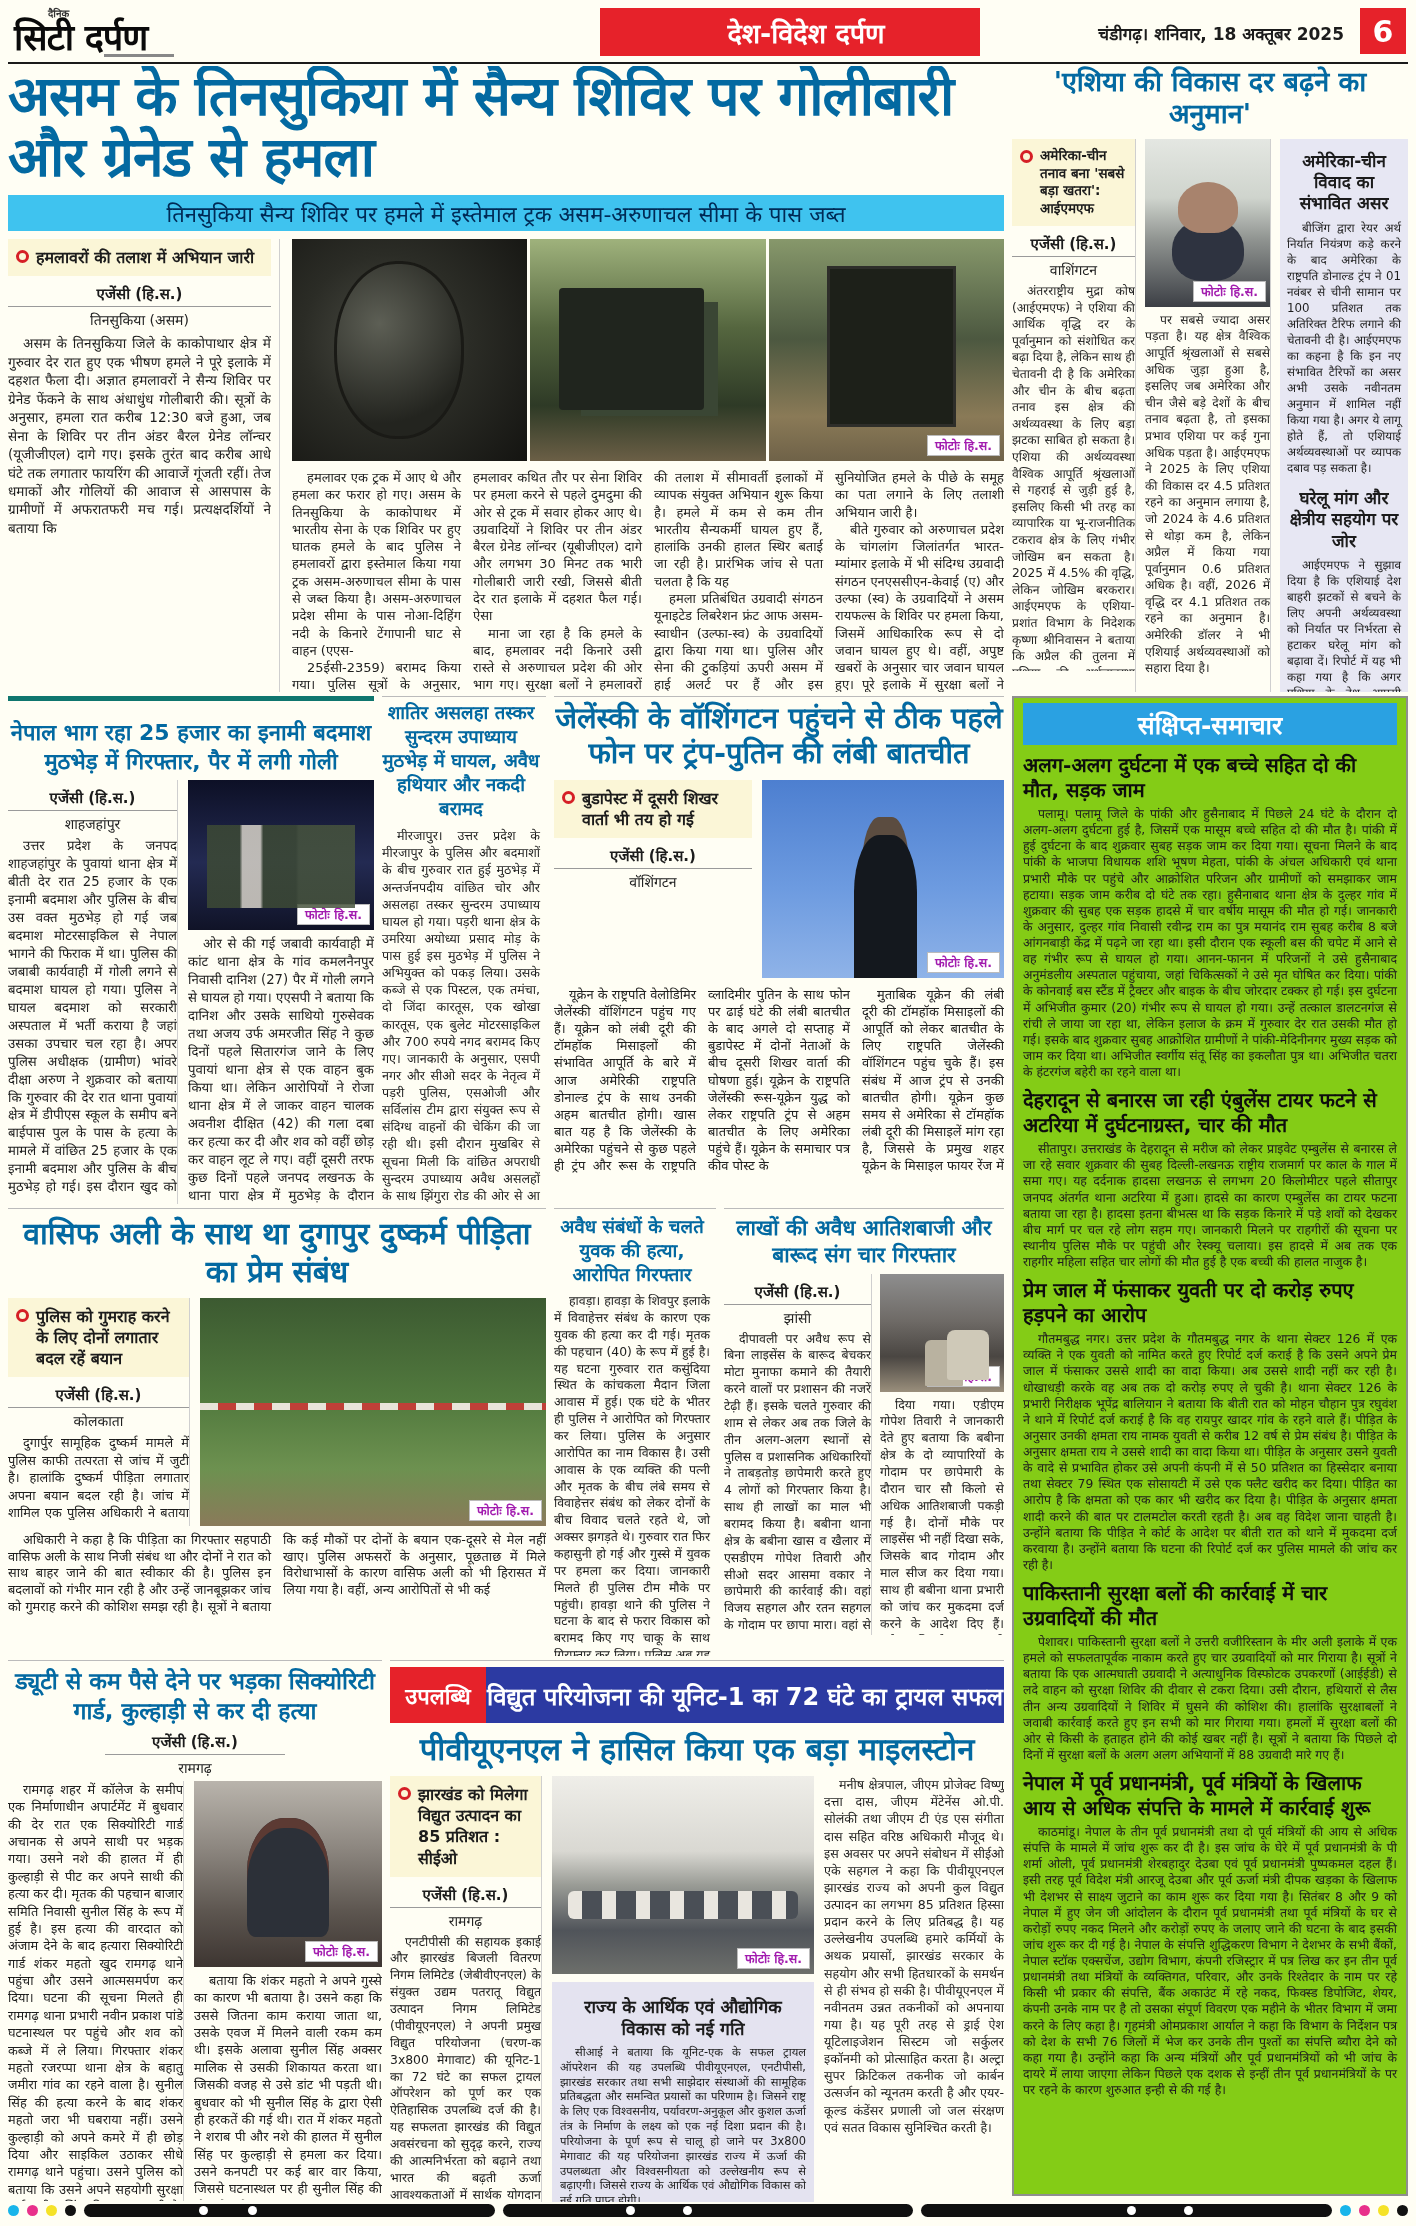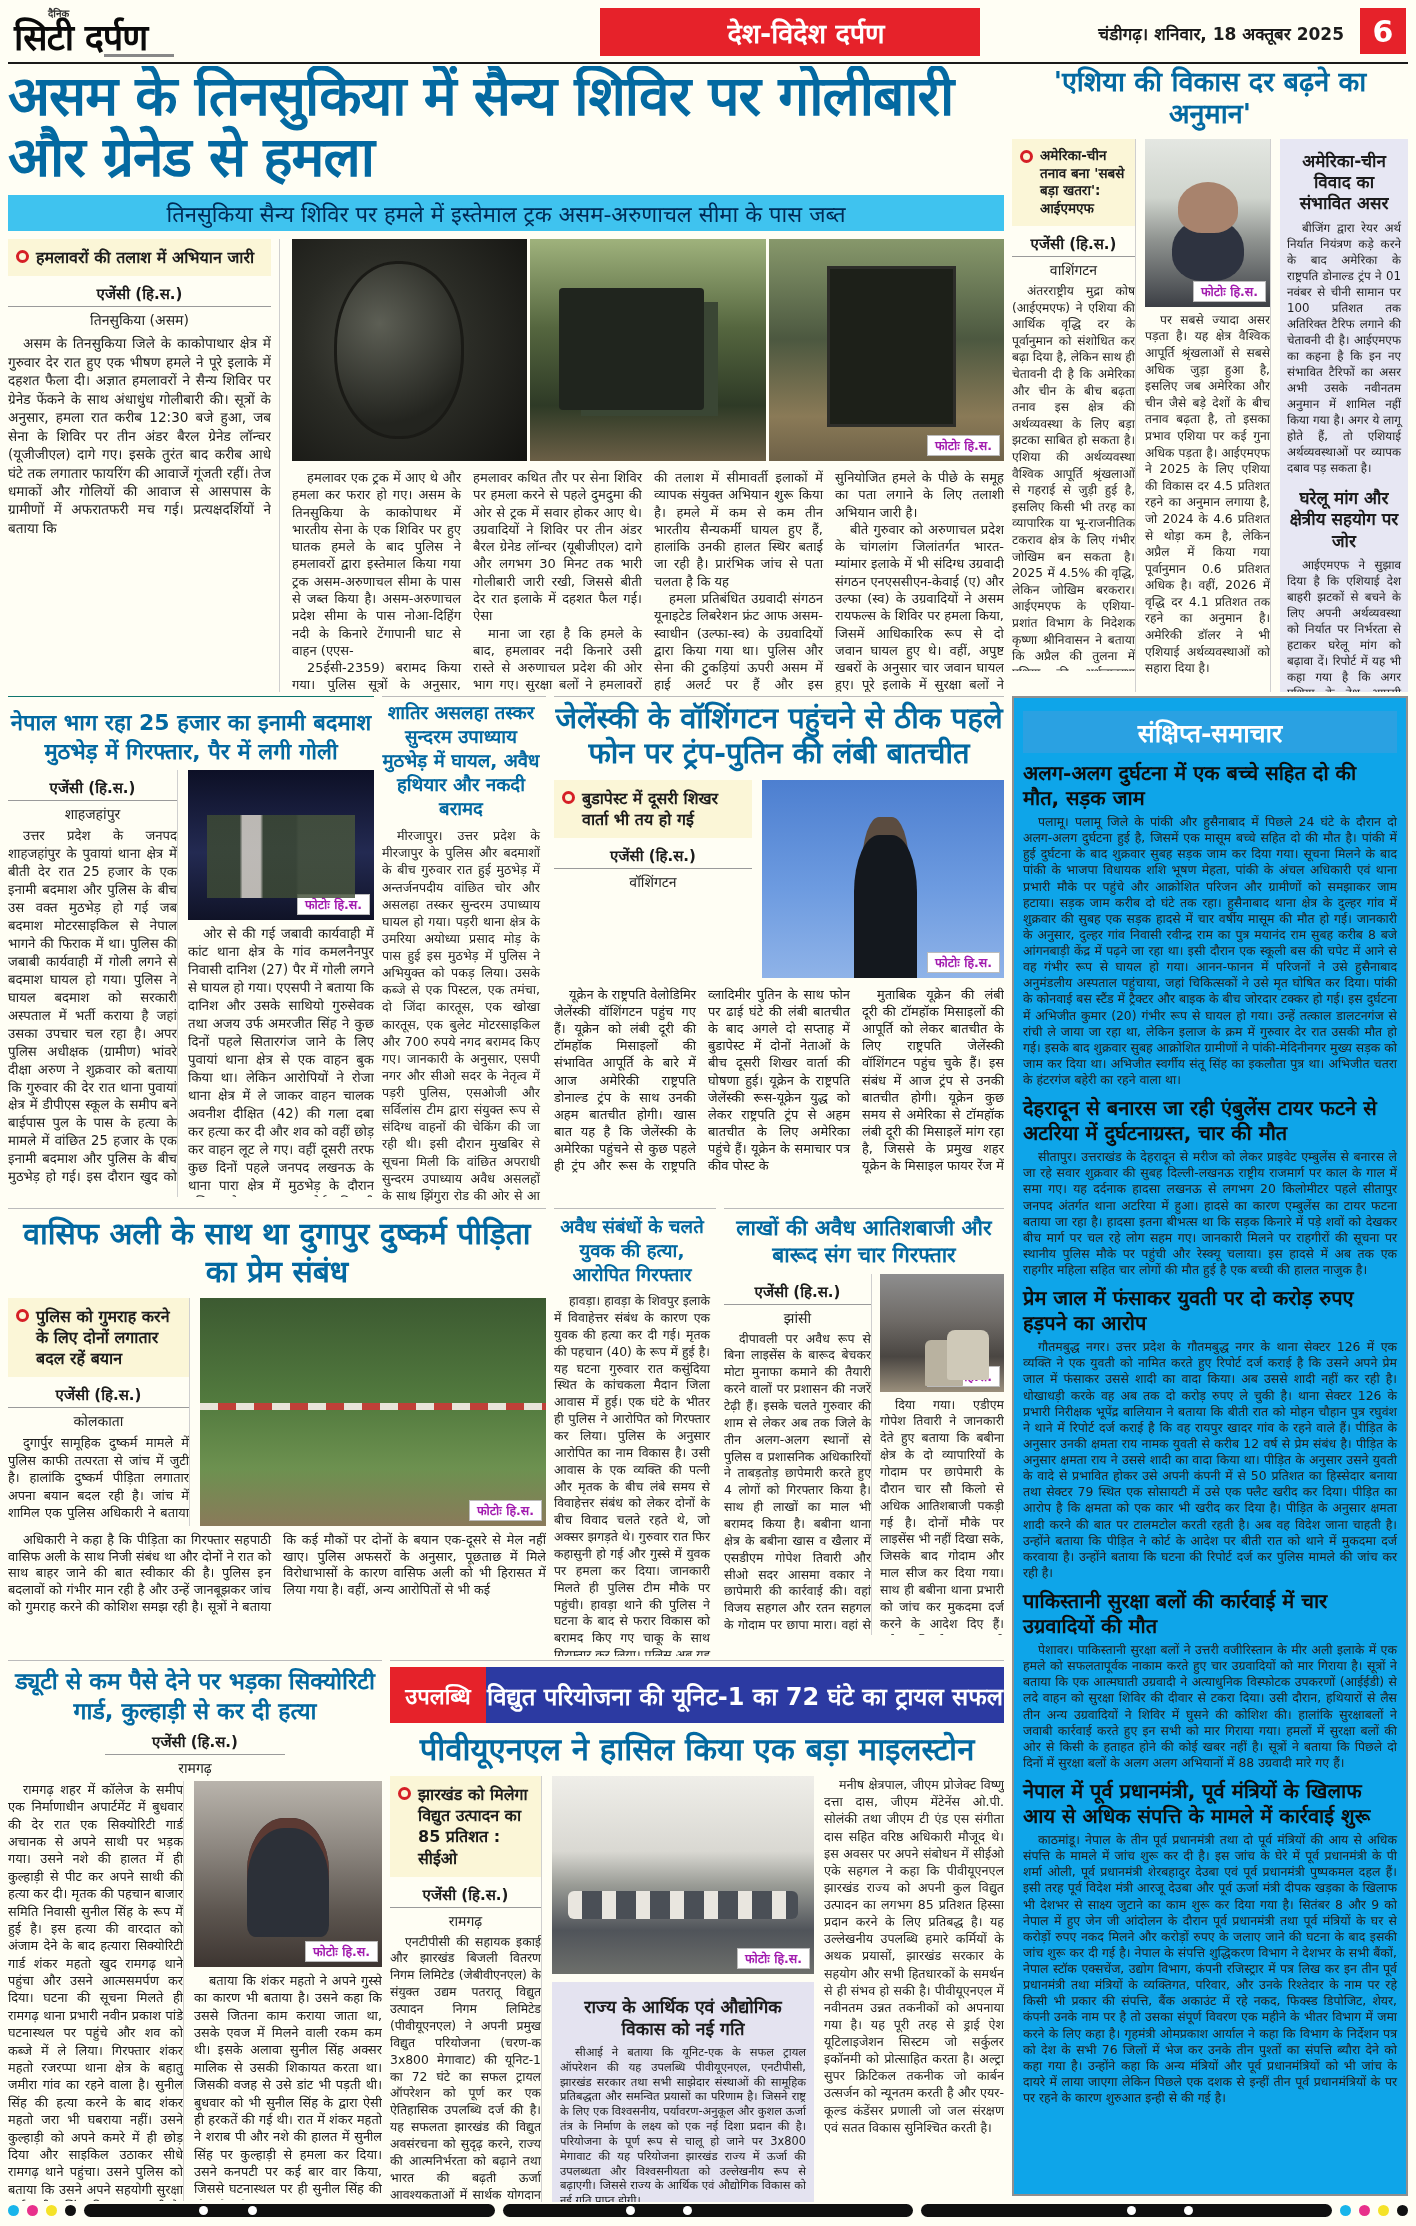--- a/index.html
+++ b/index.html
@@ -69,21 +69,21 @@
   .asia-colB { flex:0 0 126px; }
   .asia-colC { flex:1; background:#e7e7f3; padding:8px 7px; }
   .ph-imf { height:168px; background:linear-gradient(180deg,#e4e7e2 0%, #cfd4cd 35%, #8f9390 60%, #3c3f45 100%); }
   .ph-imf::after { content:""; position:absolute; left:26%; top:26%; width:48%; height:30%; border-radius:50% 50% 40% 40%;
                    background:#a8836d; box-shadow:0 42px 0 6px #2e3340; }
   .asia-sub { font-size:17px; font-weight:900; text-align:center; line-height:1.25; margin:4px 0 5px; }
   .asia-colC .bodytxt { font-size:11.8px; }
   .asia-colA .bodytxt, .asia-colB .bodytxt { font-size:12.2px; }
 
   
-  .art-nepal { left:8px; top:696px; width:366px; height:508px; border-top:1px solid #0f766e; padding-top:12px; }
+  .art-nepal { left:8px; top:696px; width:366px; height:508px; border-top:5px solid #0f766e; padding-top:18px; }
   .nepal-hl { font-size:22px; line-height:1.3; }
   .nepal-row { display:flex; gap:10px; margin-top:4px; }
   .nepal-left { flex:0 0 170px; }
   .nepal-right { flex:1; }
   .ph-encounter { height:150px; background:linear-gradient(180deg,#0d1026 0%, #232a52 55%, #101327 100%); }
   .ph-encounter::after { content:""; position:absolute; left:10%; top:30%; width:80%; height:55%;
       background:linear-gradient(90deg,#3d4a35 0 22%, #d8d3c8 24% 36%, #3d4a35 38% 60%, #47543d 62% 100%); opacity:.85; }
   .nepal-row .bodytxt{ font-size:13.2px; }
 
   
@@ -95,21 +95,21 @@
   .art-zelensky { left:554px; top:696px; width:450px; height:508px; border-top:1px solid #bbb; padding-top:4px; }
   .zel-hl { font-size:29px; line-height:1.22; }
   .zel-row { display:flex; gap:10px; margin-top:8px; }
   .zel-left { flex:0 0 198px; }
   .ph-zel { flex:1; height:198px; background:linear-gradient(180deg,#4d7fd0 0%, #6d9be0 55%, #8fb3e8 100%); }
   .ph-zel::after { content:""; position:absolute; left:38%; top:28%; width:26%; height:72%;
                    background:#14181e; border-radius:40% 40% 0 0; box-shadow:0 -26px 0 -8px #5b4c40; }
   .zel-flow { margin-top:8px; height:196px; font-size:12.9px; line-height:1.33; }
 
   
-  .briefs { left:1012px; top:696px; width:396px; height:1500px; border:2px solid #8f8f8f; padding:13px 9px; background:#0ea5e9; }
+  .briefs { left:1012px; top:696px; width:396px; height:1500px; border:2px solid #8f8f8f; padding:5px 9px; background:#84cc16; }
   .briefs-head { background:#2aa1e2; color:#fff; font-size:25px; font-weight:900; height:42px;
                  display:flex; align-items:center; justify-content:center; }
   .brief-item { margin-top:8px; }
   .brief-item h3 { font-size:20px; line-height:1.25; font-weight:900; color:#0d0d0d; }
   .brief-item .bodytxt { font-size:12.4px; line-height:1.3; margin-top:3px; }
 
   
   .art-wasif { left:8px; top:1208px; width:538px; height:448px; border-top:1px solid #bbb; padding-top:6px; }
   .wasif-hl { font-size:30px; line-height:1.25; }
   .wasif-row { display:flex; gap:10px; margin-top:8px; }

